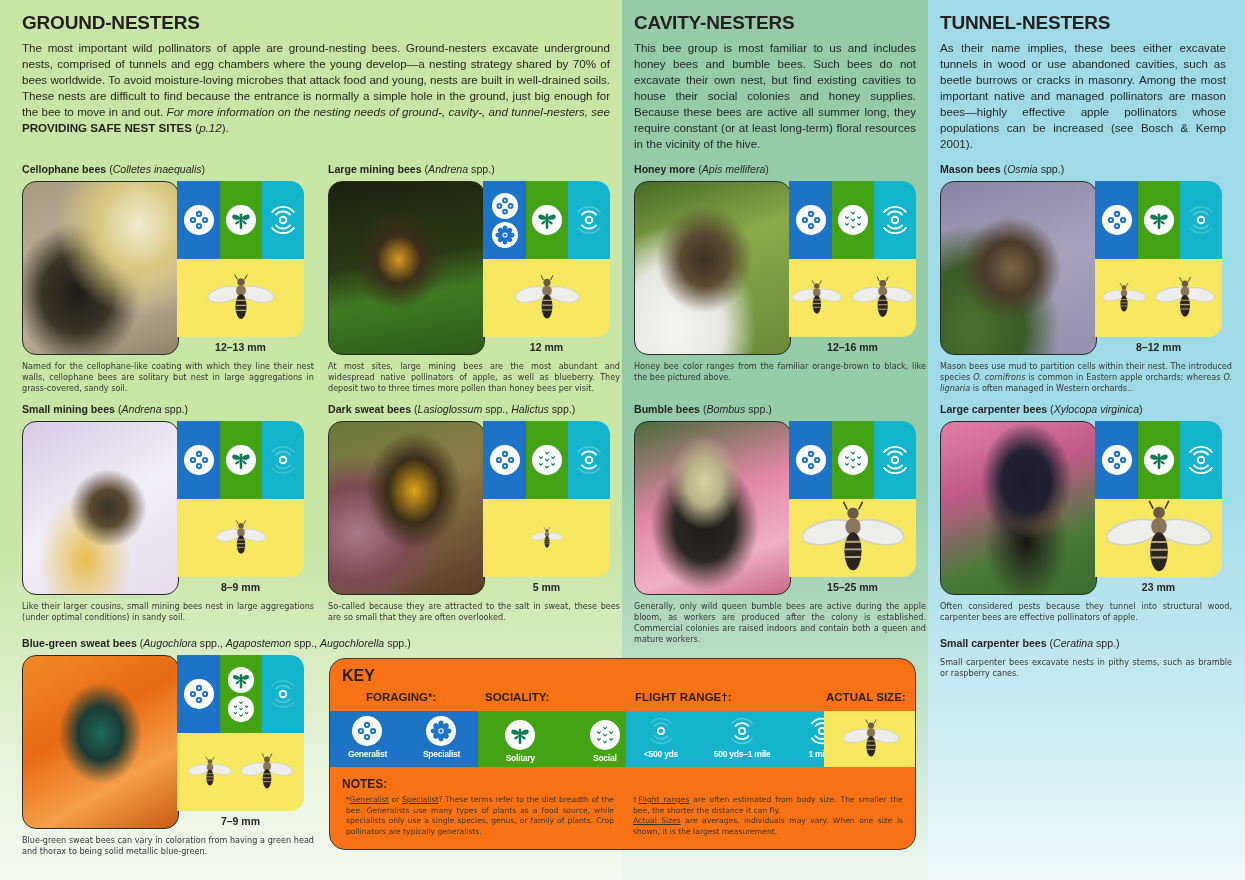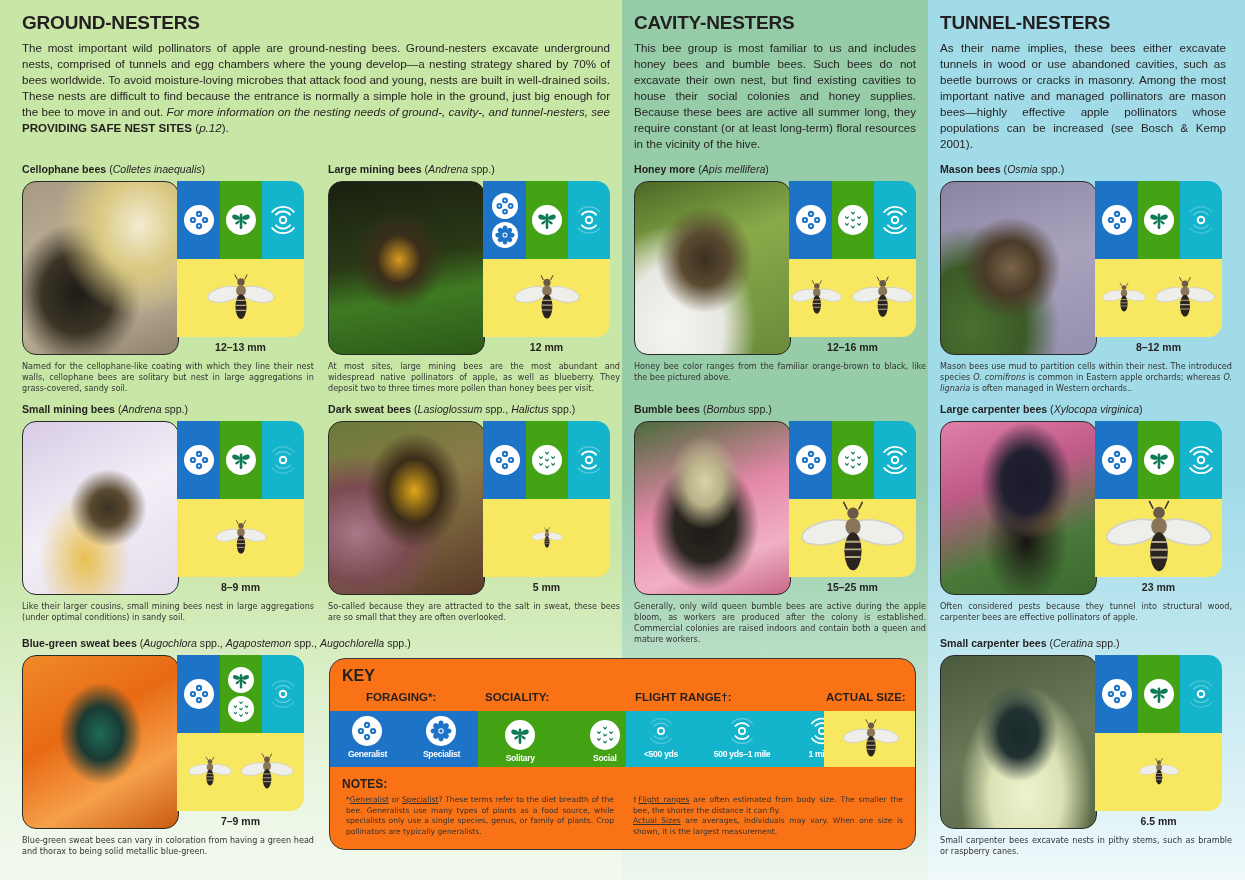--- a/index.html
+++ b/index.html
@@ -468,50 +468,20 @@
           </svg>
         </div>
     </div>
     <div class="size-label">23 mm</div>
   </div>
   <div class="card-desc">Often considered pests because they tunnel into structural wood, carpenter bees are effective pollinators of apple.</div>
 </div>
 
 <div class="card" style="left:940px;top:637px;">
   <div class="card-title"><span>Small carpenter bees</span><span class="spp"> (</span><span class="sci">Ceratina</span><span class="spp"> spp.</span><span class="spp">)</span></div>
-  <div class="card-body">
-    <div class="photo" style="background: radial-gradient(ellipse at 50% 45%, #1a2a2a 0%, #223232 18%, transparent 36%), radial-gradient(ellipse at 55% 80%, #eef2d0 0%, #dce2b4 30%, transparent 55%), linear-gradient(160deg, #4a5a3c 0%, #6a7a58 50%, #5a6a48 100%);"></div>
-    <div class="icon-panel">
-      <div class="ip-forage">
-          <div class="circ">
-            <svg width="26" height="26">
-              <use href="#gen"></use>
-            </svg>
-          </div>
-        </div>
-      <div class="ip-social">
-          <div class="circ">
-            <svg width="26" height="26">
-              <use href="#sol"></use>
-            </svg>
-          </div>
-        </div>
-      <div class="ip-flight">
-          <svg width="32" height="32">
-            <use href="#fl1"></use>
-          </svg>
-        </div>
-      <div class="ip-size">
-          <svg width="44" height="30">
-            <use href="#bee"></use>
-          </svg>
-        </div>
-    </div>
-    <div class="size-label">6.5 mm</div>
-  </div>
   <div class="card-desc">Small carpenter bees excavate nests in pithy stems, such as bramble or raspberry canes.</div>
 </div>
 
 <div class="key">
   <div class="key-title">KEY</div>
   <div class="key-head" style="left:12px;padding-left:24px;">FORAGING*:</div>
   <div class="key-head" style="left:155px;">SOCIALITY:</div>
   <div class="key-head" style="left:305px;">FLIGHT RANGE†:</div>
   <div class="key-head" style="left:496px;">ACTUAL SIZE:</div>
 

